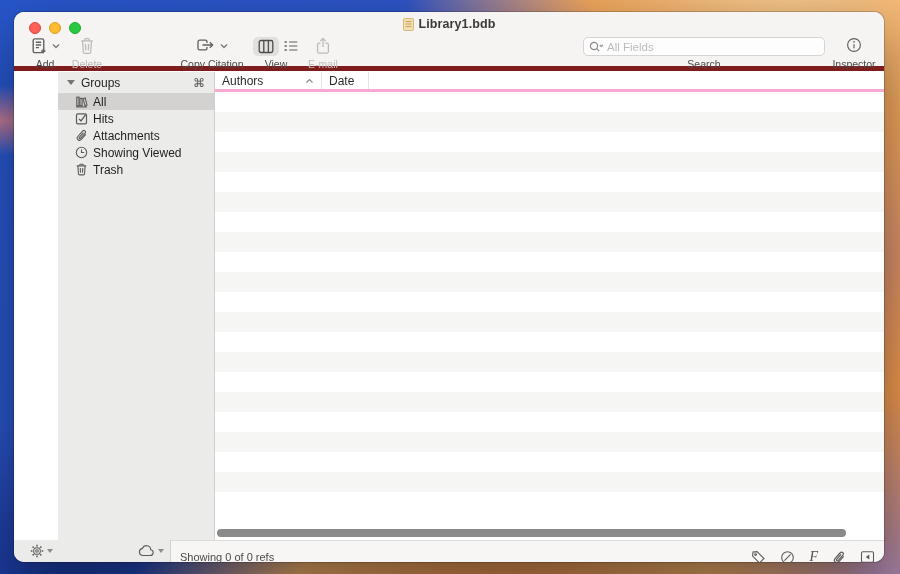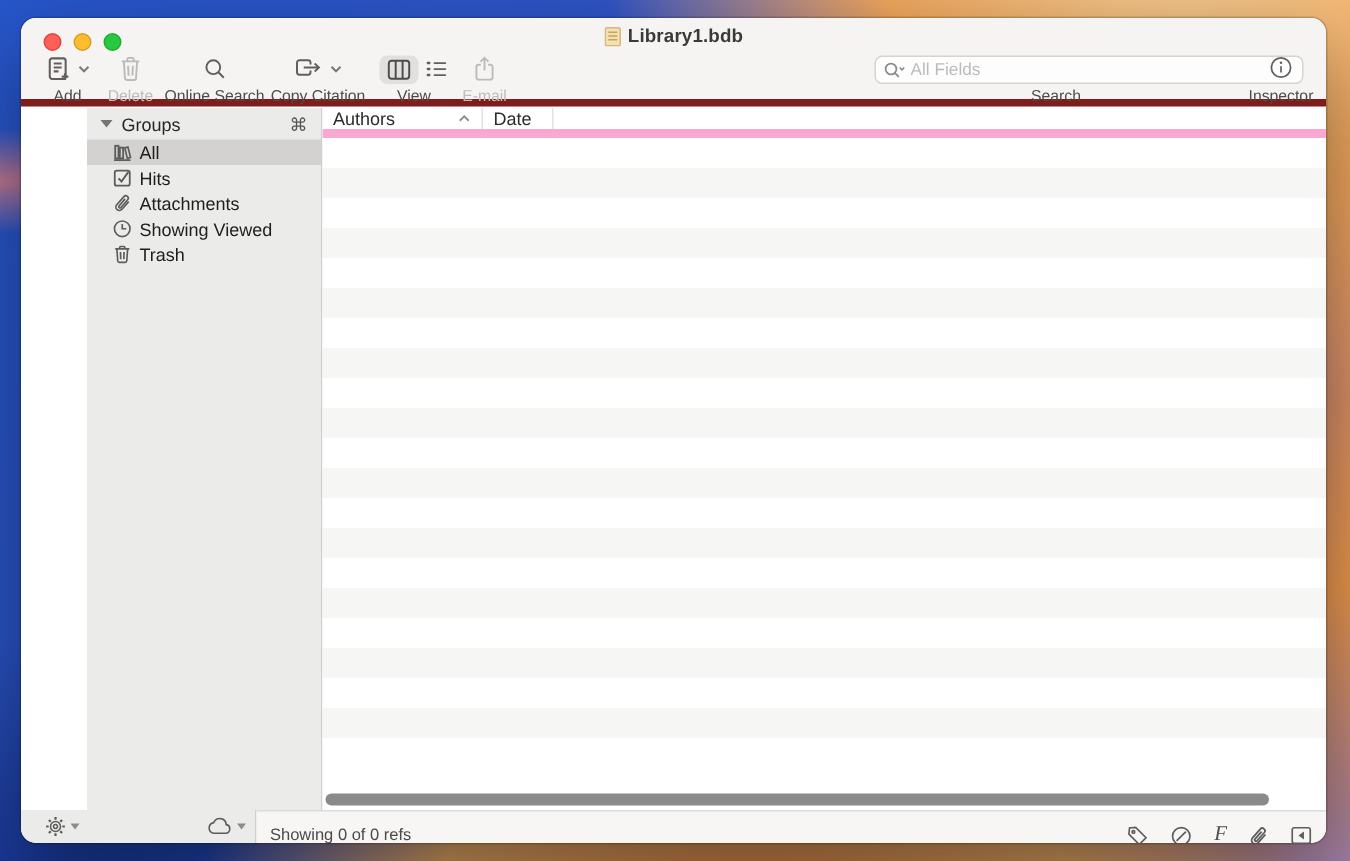--- a/index.html
+++ b/index.html
@@ -30,21 +30,21 @@
   .tl.green { background:#28c840; border:.5px solid #1dad2b; }
   .title-wrap { position:absolute; top:4px; left:0; right:0; height:16px;
     display:flex; justify-content:center; align-items:center; gap:5px; }
   .title { font-size:12.5px; font-weight:700; color:#3a3a3a; letter-spacing:.1px; }
   .tb-item { position:absolute; top:24px; text-align:center; color:#5c5c5c; }
   .tb-icons { height:20px; display:flex; align-items:center; justify-content:center; gap:4px; }
   .tb-label { font-size:10.5px; color:#4b4b4b; margin-top:2px; white-space:nowrap; }
   .tb-item.disabled svg { opacity:.38; }
   .tb-item.disabled .tb-label { color:#bdbcbb; }
   .seg-on { background:#e2e0df; border-radius:5px; padding:2px 5px; display:flex; align-items:center; }
-  .searchfield { position:absolute; left:569px; top:25px; width:286px; height:19px;
+  .searchfield { position:absolute; left:569px; top:25px; width:242px; height:19px;
     background:#fdfdfd; border:1px solid #d6d3d2; border-radius:5px;
     display:flex; align-items:center; padding:0 5px; gap:3px; }
   .searchfield input { border:none; outline:none; background:transparent; flex:1;
     font-size:11.5px; color:#3a3a3a; font-family:"Liberation Sans",sans-serif; }
   .searchfield input::placeholder { color:#bdbbba; }
   .lbl-search { position:absolute; top:46px; left:569px; width:242px; text-align:center;
     font-size:10.5px; color:#4b4b4b; }
   .lbl-inspector { position:absolute; top:46px; left:812px; width:56px; text-align:center;
     font-size:10.5px; color:#4b4b4b; }
   .inspector-btn { position:absolute; top:25px; left:832px; }
@@ -55,21 +55,21 @@
   .disclosure { width:0; height:0; border-left:4px solid transparent;
     border-right:4px solid transparent; border-top:5px solid #757575; }
   .sb-title { font-size:12px; color:#262626; flex:1; }
   .sb-cmd { font-size:12px; color:#555; }
   .sb-item { height:17px; display:flex; align-items:center; padding-left:17px; gap:5px;
     font-size:12px; color:#1e1e1e;text-align:center; }
   .sb-item.selected { background:#d4d2d1; }
   .sb-item svg { flex:0 0 auto; }
   
   .main { flex:1; position:relative; background:#fff; overflow:hidden; }
-  .thead { height:20px; display:flex; border-bottom:6px solid #f9a8d4; background:#fff; }
+  .thead { height:20px; display:flex; border-bottom:3px solid #f9a8d4; background:#fff; }
   .th { font-size:12px; color:#2b2b2b; display:flex; align-items:center; padding:0 7px;
     border-right:1px solid #e4e3e2; position:relative; }
   .th.c-authors { width:107px; justify-content:space-between; }
   .th.c-date { width:47px; }
   .th.c-title { flex:1; border-right:none; }
   .rows { position:absolute; left:0; right:0; top:20px; height:420px;
     background:repeating-linear-gradient(to bottom, #ffffff 0 20px, #f6f6f5 20px 40px); }
   .rows-tail { position:absolute; left:0; right:0; top:440px; bottom:0; background:#fff; }
   .hscroll-thumb { position:absolute; left:2px; right:38px; bottom:3px; height:8px;
     border-radius:4px; background:#8a8a8a; }
@@ -132,29 +132,20 @@
           <path d="M5.5 3.5 V2.3 a.8.8 0 0 1 .8-.8 h2.4 a.8.8 0 0 1 .8.8 V3.5"></path>
           <line x1="2" y1="3.7" x2="13" y2="3.7"></line>
           <path d="M3.3 3.7 L4 14.2 a1.3 1.3 0 0 0 1.3 1.2 h4.4 a1.3 1.3 0 0 0 1.3-1.2 L11.7 3.7"></path>
           <line x1="6" y1="6.5" x2="6.3" y2="12.7"></line>
           <line x1="9" y1="6.5" x2="8.7" y2="12.7"></line>
         </svg>
       </div>
       <div class="tb-label">Delete</div>
     </div>
 
-    <div class="tb-item" style="left:94px; width:70px;">
-      <div class="tb-icons">
-        <svg width="17" height="17" viewBox="0 0 17 17" fill="none" stroke="#5f5f5f" stroke-width="1.3">
-          <circle cx="7.2" cy="6.8" r="4.6"></circle>
-          <line x1="10.6" y1="10.2" x2="14.2" y2="13.8"></line>
-        </svg>
-      </div>
-      <div class="tb-label">Online Search</div>
-    </div>
 
     <div class="tb-item" style="left:163px; width:70px;">
       <div class="tb-icons">
         <svg width="20" height="16" viewBox="0 0 20 16" fill="none" stroke="#5f5f5f" stroke-width="1.3">
           <path d="M11 5 V3.8 a1.6 1.6 0 0 0 -1.6 -1.6 H3.6 A1.6 1.6 0 0 0 2 3.8 v6.4 a1.6 1.6 0 0 0 1.6 1.6 h5.8 A1.6 1.6 0 0 0 11 10.2 V9"></path>
           <line x1="6.5" y1="7" x2="16.5" y2="7"></line>
           <path d="M13.8 4.3 L16.6 7 L13.8 9.7"></path>
         </svg>
         <svg width="8" height="6" viewBox="0 0 8 6" fill="none" stroke="#7a7a7a" stroke-width="1.4">
           <path d="M1 1.5 L4 4.5 L7 1.5"></path>

